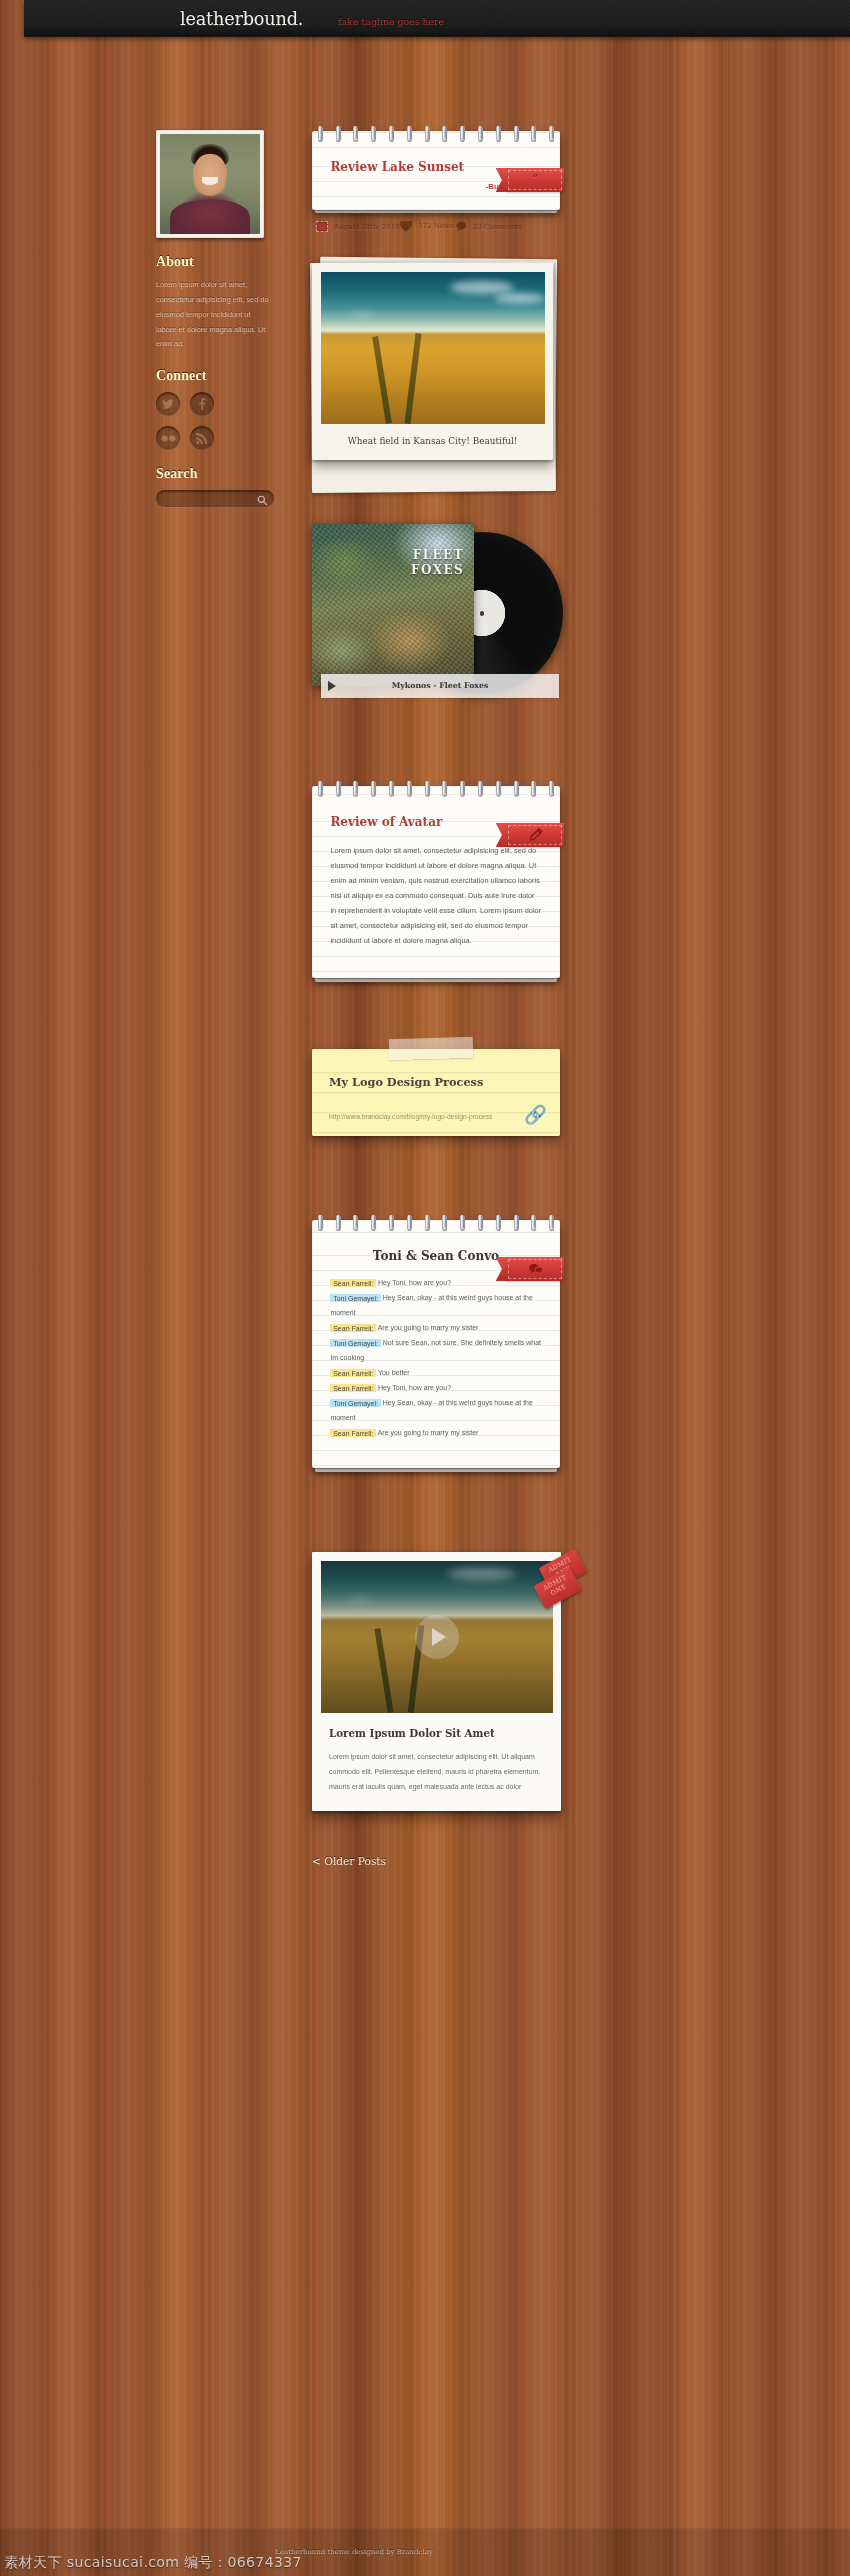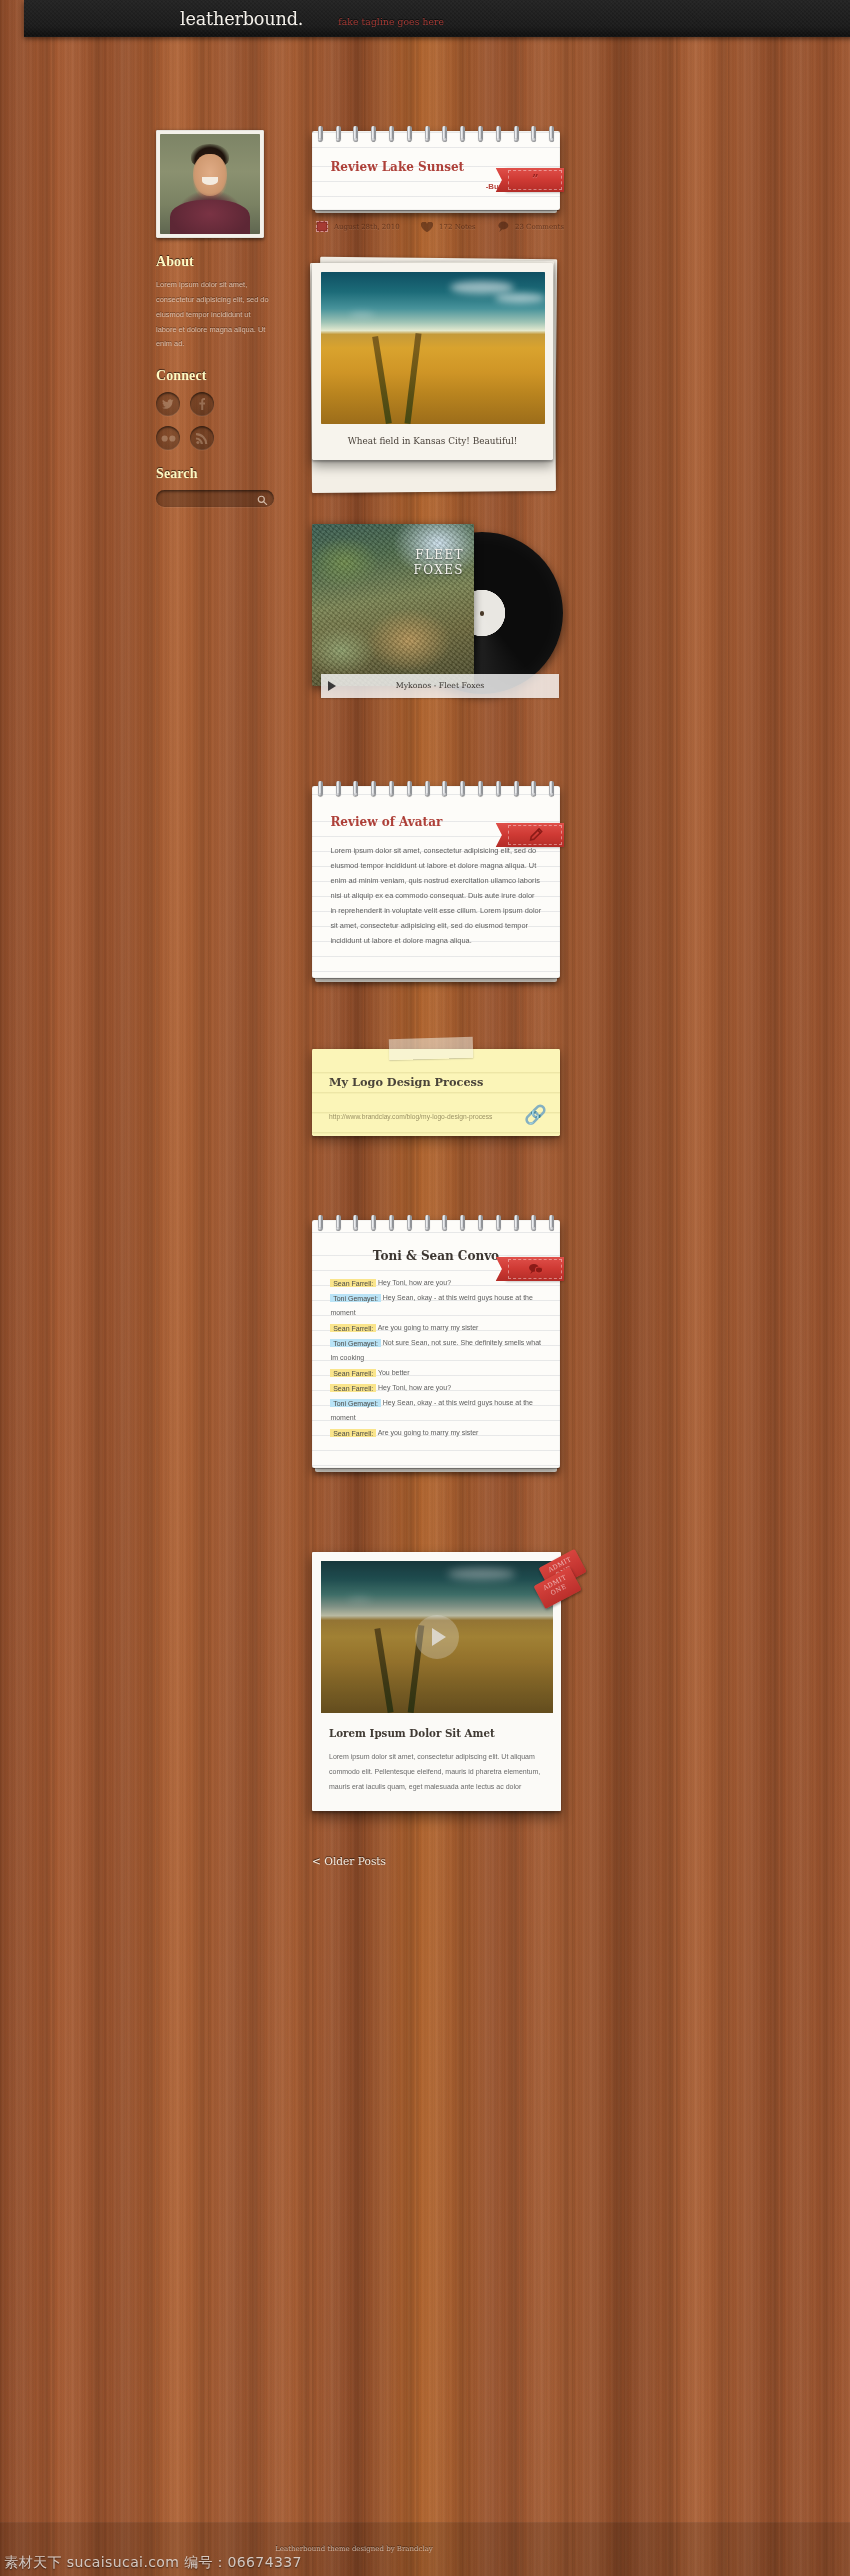--- a/index.html
+++ b/index.html
@@ -304,22 +304,21 @@
     padding: 0.7px 2.8px;
     color: #4a4a46;
     font-weight: normal;
   }
   .chat-name.a { background: #fae58c; }
   .chat-name.b { background: #b9e3f6; }
 
   
   .post-meta {
     display: flex;
-    align-items: flex-end;
-    gap: 21px;
+    align-items: flex-start;
     margin-top: 11.3px;
     padding-left: 4.3px;
     font-family: "DejaVu Serif", serif;
     font-size: 7px;
     color: rgba(60,26,12,0.62);
     text-shadow: 0 0.7px 0 rgba(255,255,255,0.10);
   }
   .meta-item { display: flex; align-items: center; gap: 6.4px; }
   .meta-stamp {
     width: 11.3px; height: 11.3px;
@@ -580,21 +579,21 @@
     text-shadow: 0 -0.7px 0.7px rgba(0,0,0,0.6);
     cursor: pointer;
     display: inline-block;
   }
 
   
   .site-footer {
     position: absolute;
     left: 0; bottom: 0;
     width: 850px;
-    height: 54px;
+    height: 48px;
     background: rgba(0,0,0,0.13);
     box-shadow: inset 0 0.7px 0 rgba(255,255,255,0.05);
     display: flex;
     align-items: center;
   }
   .footer-credit {
     position: absolute;
     left: 0; right: 0;
     text-align: center;
     font-family: "DejaVu Serif", serif;
@@ -744,21 +743,21 @@
             <span class="cloud" style="left:13%;top:26%;width:24px;height:5.7px;opacity:.45;"></span>
             <span class="track" style="left:26%;height:58%;transform:rotate(-9deg);"></span>
             <span class="track" style="left:40%;height:60%;transform:rotate(7deg);"></span>
           </div>
           <div class="photo-caption">Wheat field in Kansas City! Beautiful!</div>
         </div>
       </div>
     </article>
 
     
-    <article class="post" style="margin-top:64px;margin-bottom:78px;">
+    <article class="post" style="margin-top:64px;margin-bottom:78px;font-weight:bold;">
       <div class="audio-post">
         <div class="vinyl"></div>
         <div class="album-art">
           <span class="grain"></span>
           <div class="band-name">
             <span>FLEET</span><br>
             <span>FOXES</span>
           </div>
         </div>
         <div class="player-bar">

